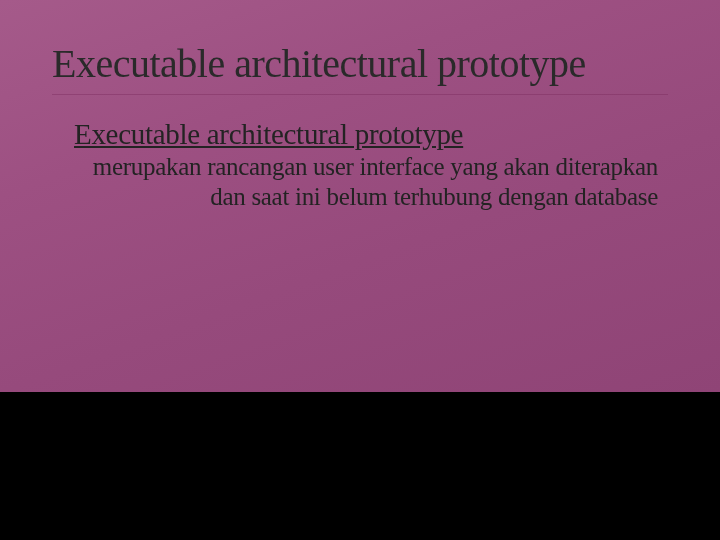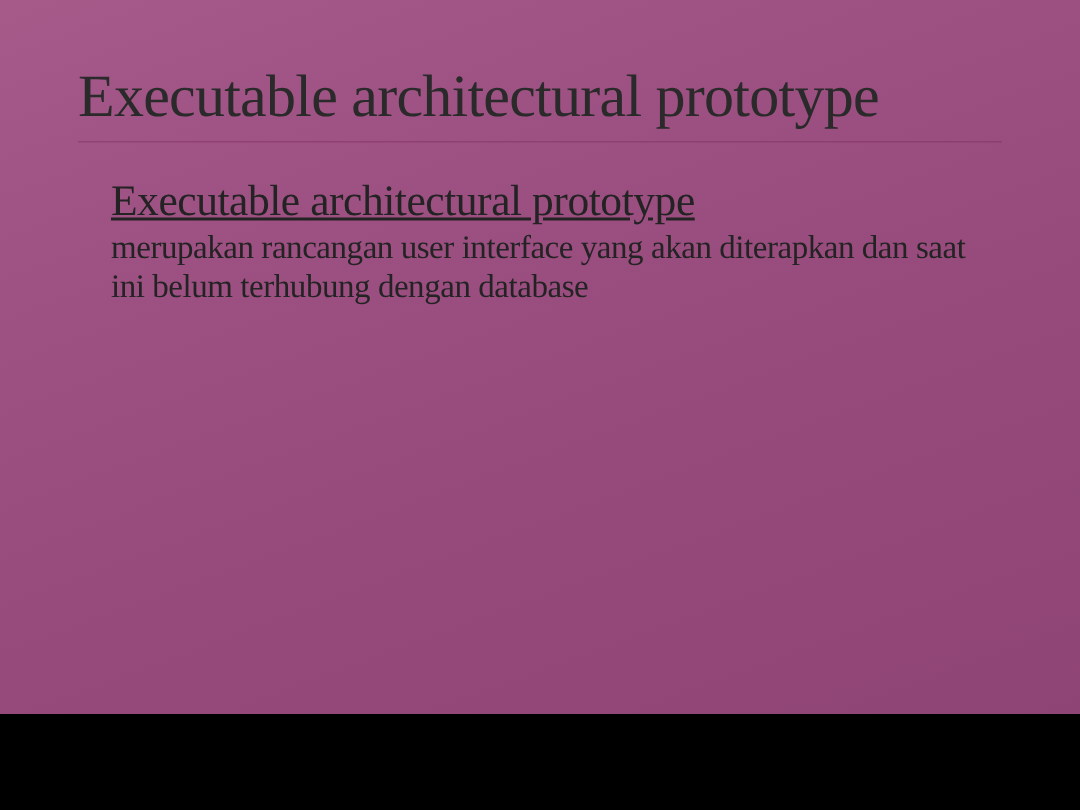--- a/index.html
+++ b/index.html
@@ -3,21 +3,21 @@
 <meta charset="utf-8">
 <style>
   * { margin: 0; padding: 0; box-sizing: border-box; }
   html, body { width: 720px; height: 540px; overflow: hidden; }
   body {
     background: #000;
     font-family: Georgia, 'Times New Roman', serif;
   }
   .slide {
     width: 720px;
-    height: 476px;
+    height: 392px;
     background: linear-gradient(160deg, #a55a8a 0%, #9d5082 30%, #964a7c 60%, #8f4476 100%);
     position: relative;
     padding: 42px 52px 40px 52px;
   }
   .title {
     font-size: 40px;
     color: #2a2a2a;
     font-weight: normal;
     line-height: 1.1;
     padding-bottom: 8px;
@@ -30,24 +30,25 @@
     padding-right: 10px;
   }
   .subtitle {
     font-size: 29px;
     color: #232323;
     text-decoration: underline;
     line-height: 1.2;
     letter-spacing: -0.3px;
   }
   .desc {
-    font-size: 22px;
+    font-size: 25px;
     color: #232323;
     line-height: 1.2;
     letter-spacing: -0.3px;
+    text-align: right;
   }
 </style>
 </head>
 <body>
 
 <div class="slide">
   <h1 class="title">Executable architectural prototype</h1>
   <div class="body">
     <div class="subtitle">Executable architectural prototype</div>
     <div class="desc">merupakan rancangan user interface yang akan diterapkan dan saat ini belum terhubung dengan database</div>

